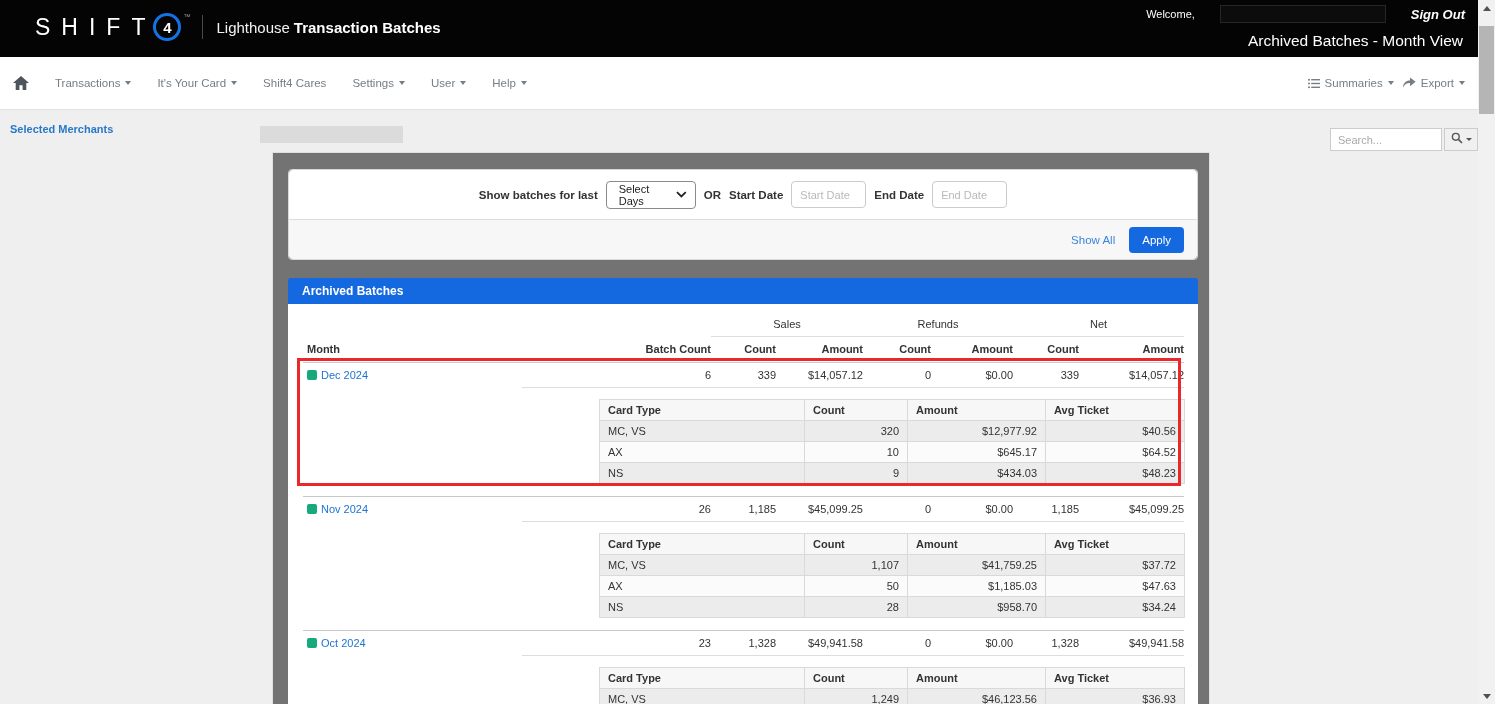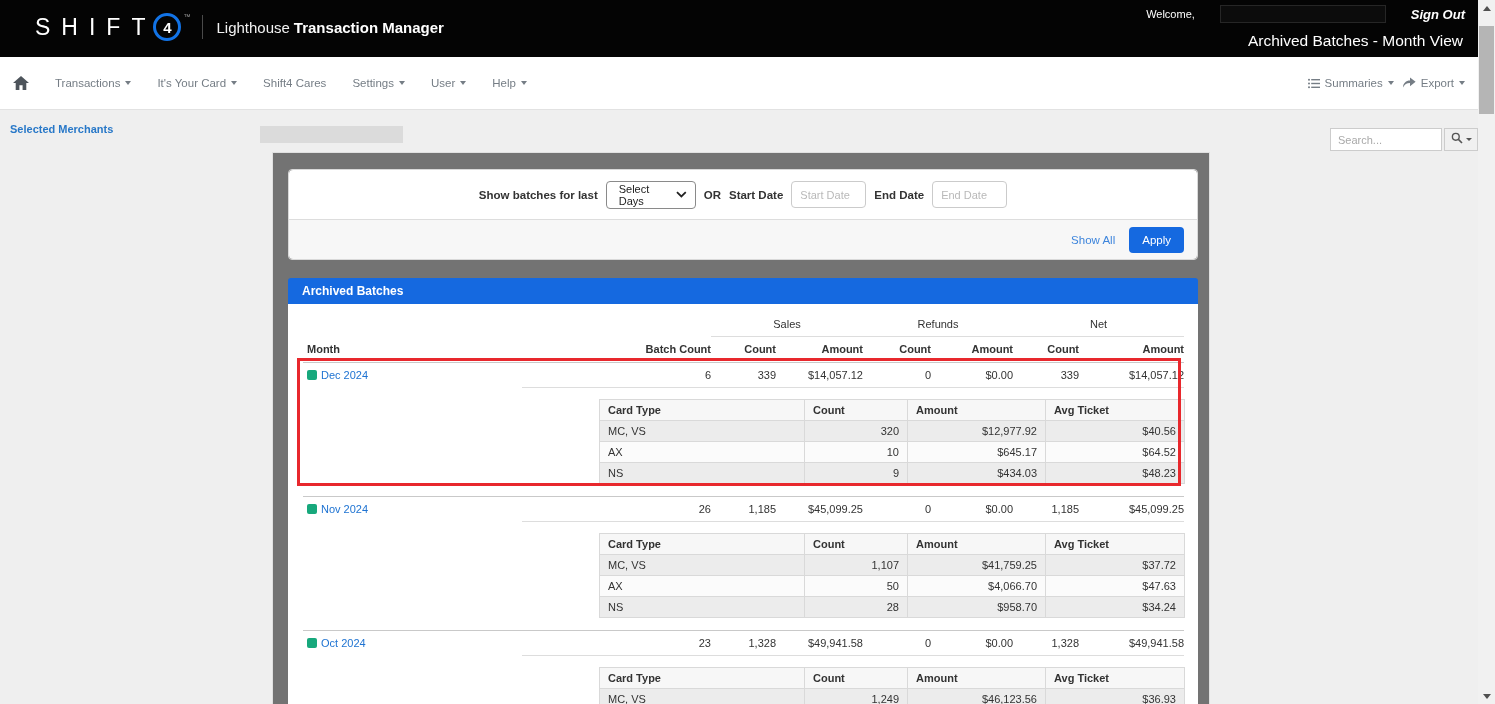--- a/index.html
+++ b/index.html
@@ -118,21 +118,21 @@
 
   <header class="topbar">
     <div class="logo-wrap">
       <span class="logo-shift">SHIFT</span>
       <span class="logo-circle">
           <span>4</span>
         </span>
       <span class="logo-tm">™</span>
       <span class="logo-divider"></span>
       <span class="product-light">Lighthouse</span>
-      <span class="product-bold">Transaction Manager</span>
+      <span class="product-bold">Transaction Batches</span>
     </div>
     <div class="welcome-row">
       <span class="welcome-label">Welcome,</span>
       <span class="redacted-user"></span>
       <a class="signout">Sign Out</a>
     </div>
     <div class="page-title">Archived Batches - Month View</div>
   </header>
 
   <nav class="navbar">
@@ -350,21 +350,21 @@
                       </tr>
                       <tr class="stripe">
                         <td>MC, VS</td>
                         <td class="num">1,107</td>
                         <td class="num">$41,759.25</td>
                         <td class="num">$37.72</td>
                       </tr>
                       <tr>
                         <td>AX</td>
                         <td class="num">50</td>
-                        <td class="num">$4,066.70</td>
+                        <td class="num">$1,185.03</td>
                         <td class="num">$47.63</td>
                       </tr>
                       <tr class="stripe">
                         <td>NS</td>
                         <td class="num">28</td>
                         <td class="num">$958.70</td>
                         <td class="num">$34.24</td>
                       </tr>
                     </tbody>
                       </table>

